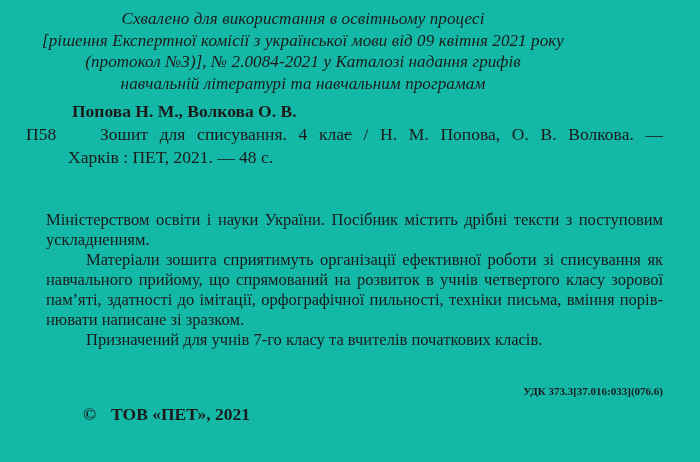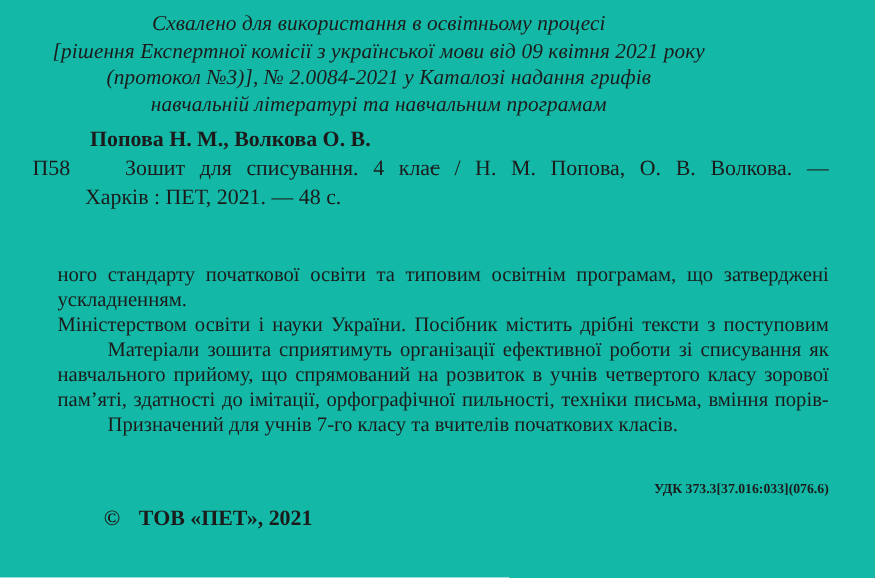--- a/index.html
+++ b/index.html
@@ -125,28 +125,28 @@
     <span class="authsign">П58</span>
     <div class="bib">
       <div class="bib-l1"><span>Зошит для списування. 4 кла</span><span class="struck">с</span><span> / Н. М. Попова, О. В. Волкова. —</span></div>
       <div class="bib-l2">Харків : ПЕТ, 2021. — 48 с.</div>
     </div>
   </div>
 
 
   <div class="annotation">
     <div class="para">
-      <div class="ln just">ного стандарту початкової освіти та типовим освітнім програмам, що затверджені</div>
+      <div class="ln just">Міністерством освіти і науки України. Посібник містить дрібні тексти з поступовим</div>
       <div class="ln">ускладненням.</div>
-      <div class="ln just">Міністерством освіти і науки України. Посібник містить дрібні тексти з поступовим</div>
     </div>
     <div class="para">
       <div class="ln first just">Матеріали зошита сприятимуть організації ефективної роботи зі списування як</div>
       <div class="ln just">навчального прийому, що спрямований на розвиток в учнів четвертого класу зорової</div>
       <div class="ln just">пам’яті, здатності до імітації, орфографічної пильності, техніки письма, вміння порів-</div>
+      <div class="ln">нювати написане зі зразком.</div>
     </div>
     <div class="para">
       <div class="ln first">Призначений для учнів 7-го класу та вчителів початкових класів.</div>
     </div>
   </div>
 
   <div class="udk">УДК 373.3[37.016:033](076.6)</div>
 
   <div class="copyright">
     <span class="csym">©</span><span>ТОВ «ПЕТ», 2021</span>

